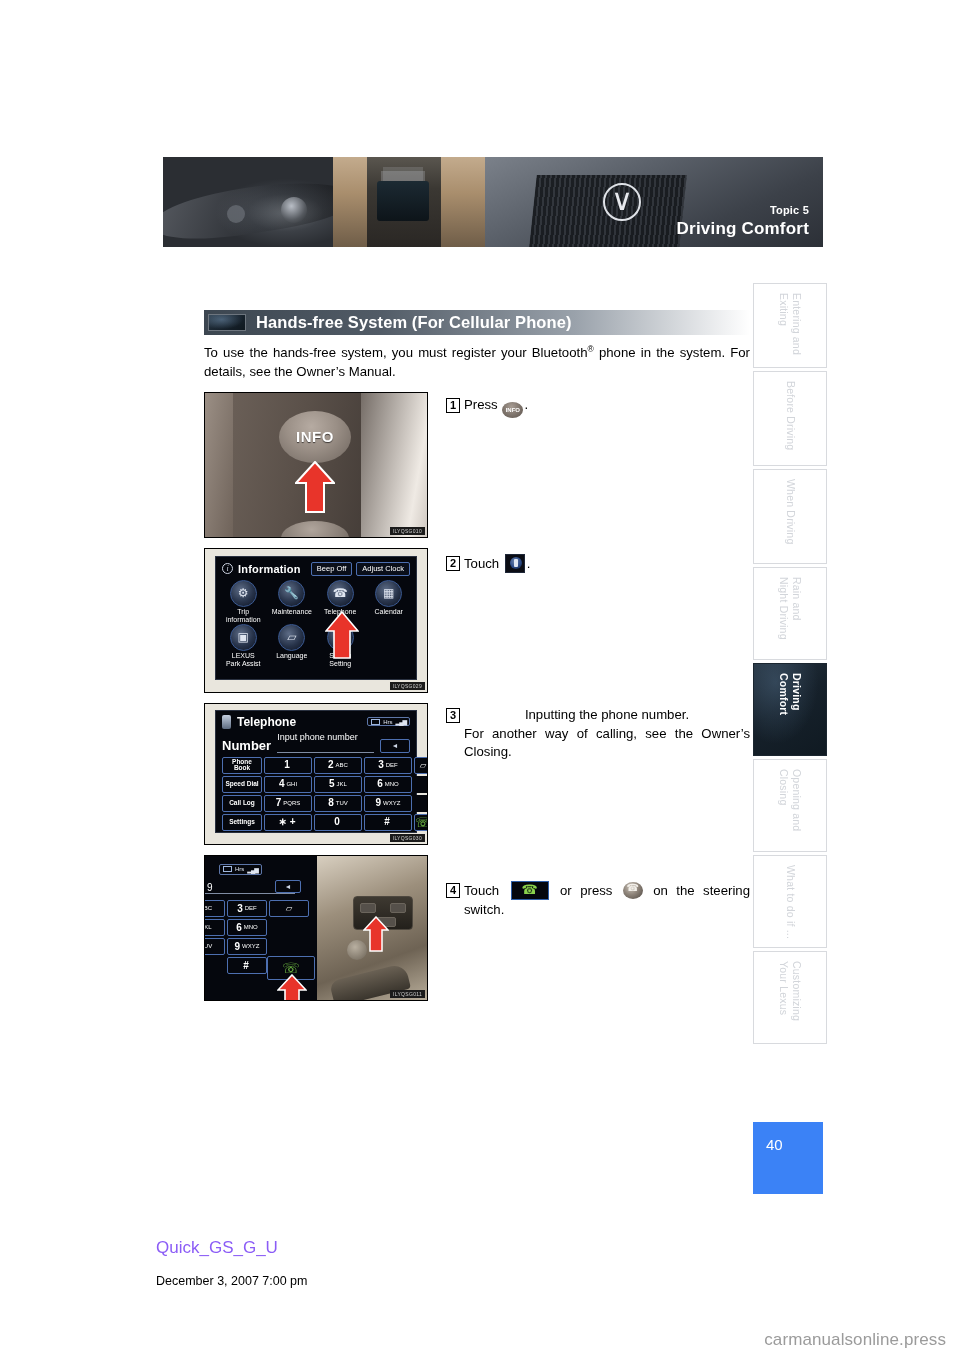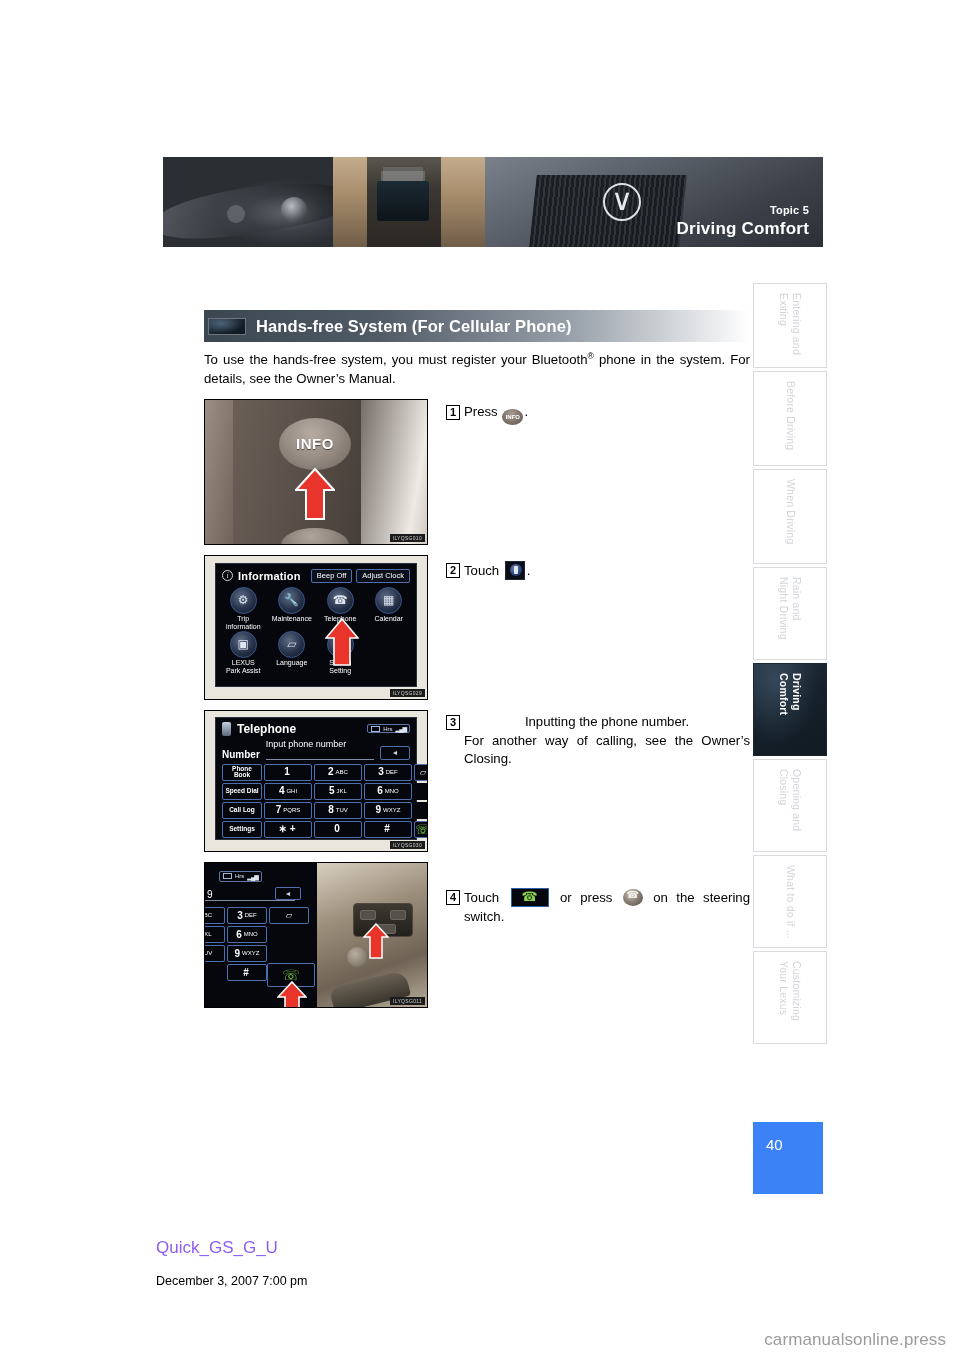--- a/index.html
+++ b/index.html
@@ -102,21 +102,21 @@
     background:
       radial-gradient(ellipse at 30% 20%, rgba(90,120,150,.38), rgba(0,0,0,0) 60%),
       linear-gradient(150deg, #23303c 0%, #16212b 45%, #101a22 100%);
   }
   .tab.active .tab-label { color: #ffffff; font-weight: bold; }
 
   
   .content { position: absolute; left: 204px; top: 310px; width: 546px; }
 
   .sec-title-bar {
-    position: relative; height: 32px; width: 546px;
+    position: relative; height: 25px; width: 546px;
     background: linear-gradient(90deg, #3c4650 0%, #515b66 32%, #9aa2ab 68%, #ffffff 100%);
     display: flex; align-items: center;
   }
   .sec-title-thumb {
     width: 38px; height: 17px; margin-left: 4px; margin-right: 10px;
     background:
       radial-gradient(ellipse at 35% 30%, rgba(110,140,170,.55), rgba(0,0,0,0) 65%),
       linear-gradient(150deg, #2b3a47, #16212b 60%, #0f181f);
     border: 1px solid #6d757e;
   }
@@ -228,21 +228,21 @@
   }
   .f3-title { color: #fff; font-size: 12px; font-weight: bold; }
   .f3-status {
     margin-left: auto; border: 1px solid #5d76a8; border-radius: 2px;
     padding: 0 3px; display: flex; align-items: center; gap: 3px;
     font-size: 6px; color: #dfe5f0;
   }
   .f3-bat { width: 9px; height: 6px; border: 1px solid #9fb6dd; }
   .f3-sig { letter-spacing: -1px; }
   .f3-numline { display: flex; align-items: flex-end; margin-top: 3px; }
-  .f3-numlabel { color: #fff; font-size: 10px; font-weight: bold; margin-right: 6px; }
+  .f3-numlabel { color: #fff; font-size: 13px; font-weight: bold; margin-right: 6px; }
   .f3-numval {
     color: #fff; font-size: 9px; flex: 1; border-bottom: 1px solid #7f8ca3; padding-bottom: 10px;
   }
   .f3-del {
     width: 30px; height: 14px; border: 1px solid #4d6fb0; border-radius: 2px;
     margin-left: 6px; display: flex; align-items: center; justify-content: center;
     color: #cdd6e6; font-size: 7px;
   }
   .f3-pad { display: grid; grid-template-columns: 40px 48px 48px 48px 1fr; gap: 2px; margin-top: 4px; }
   .f3-key {

